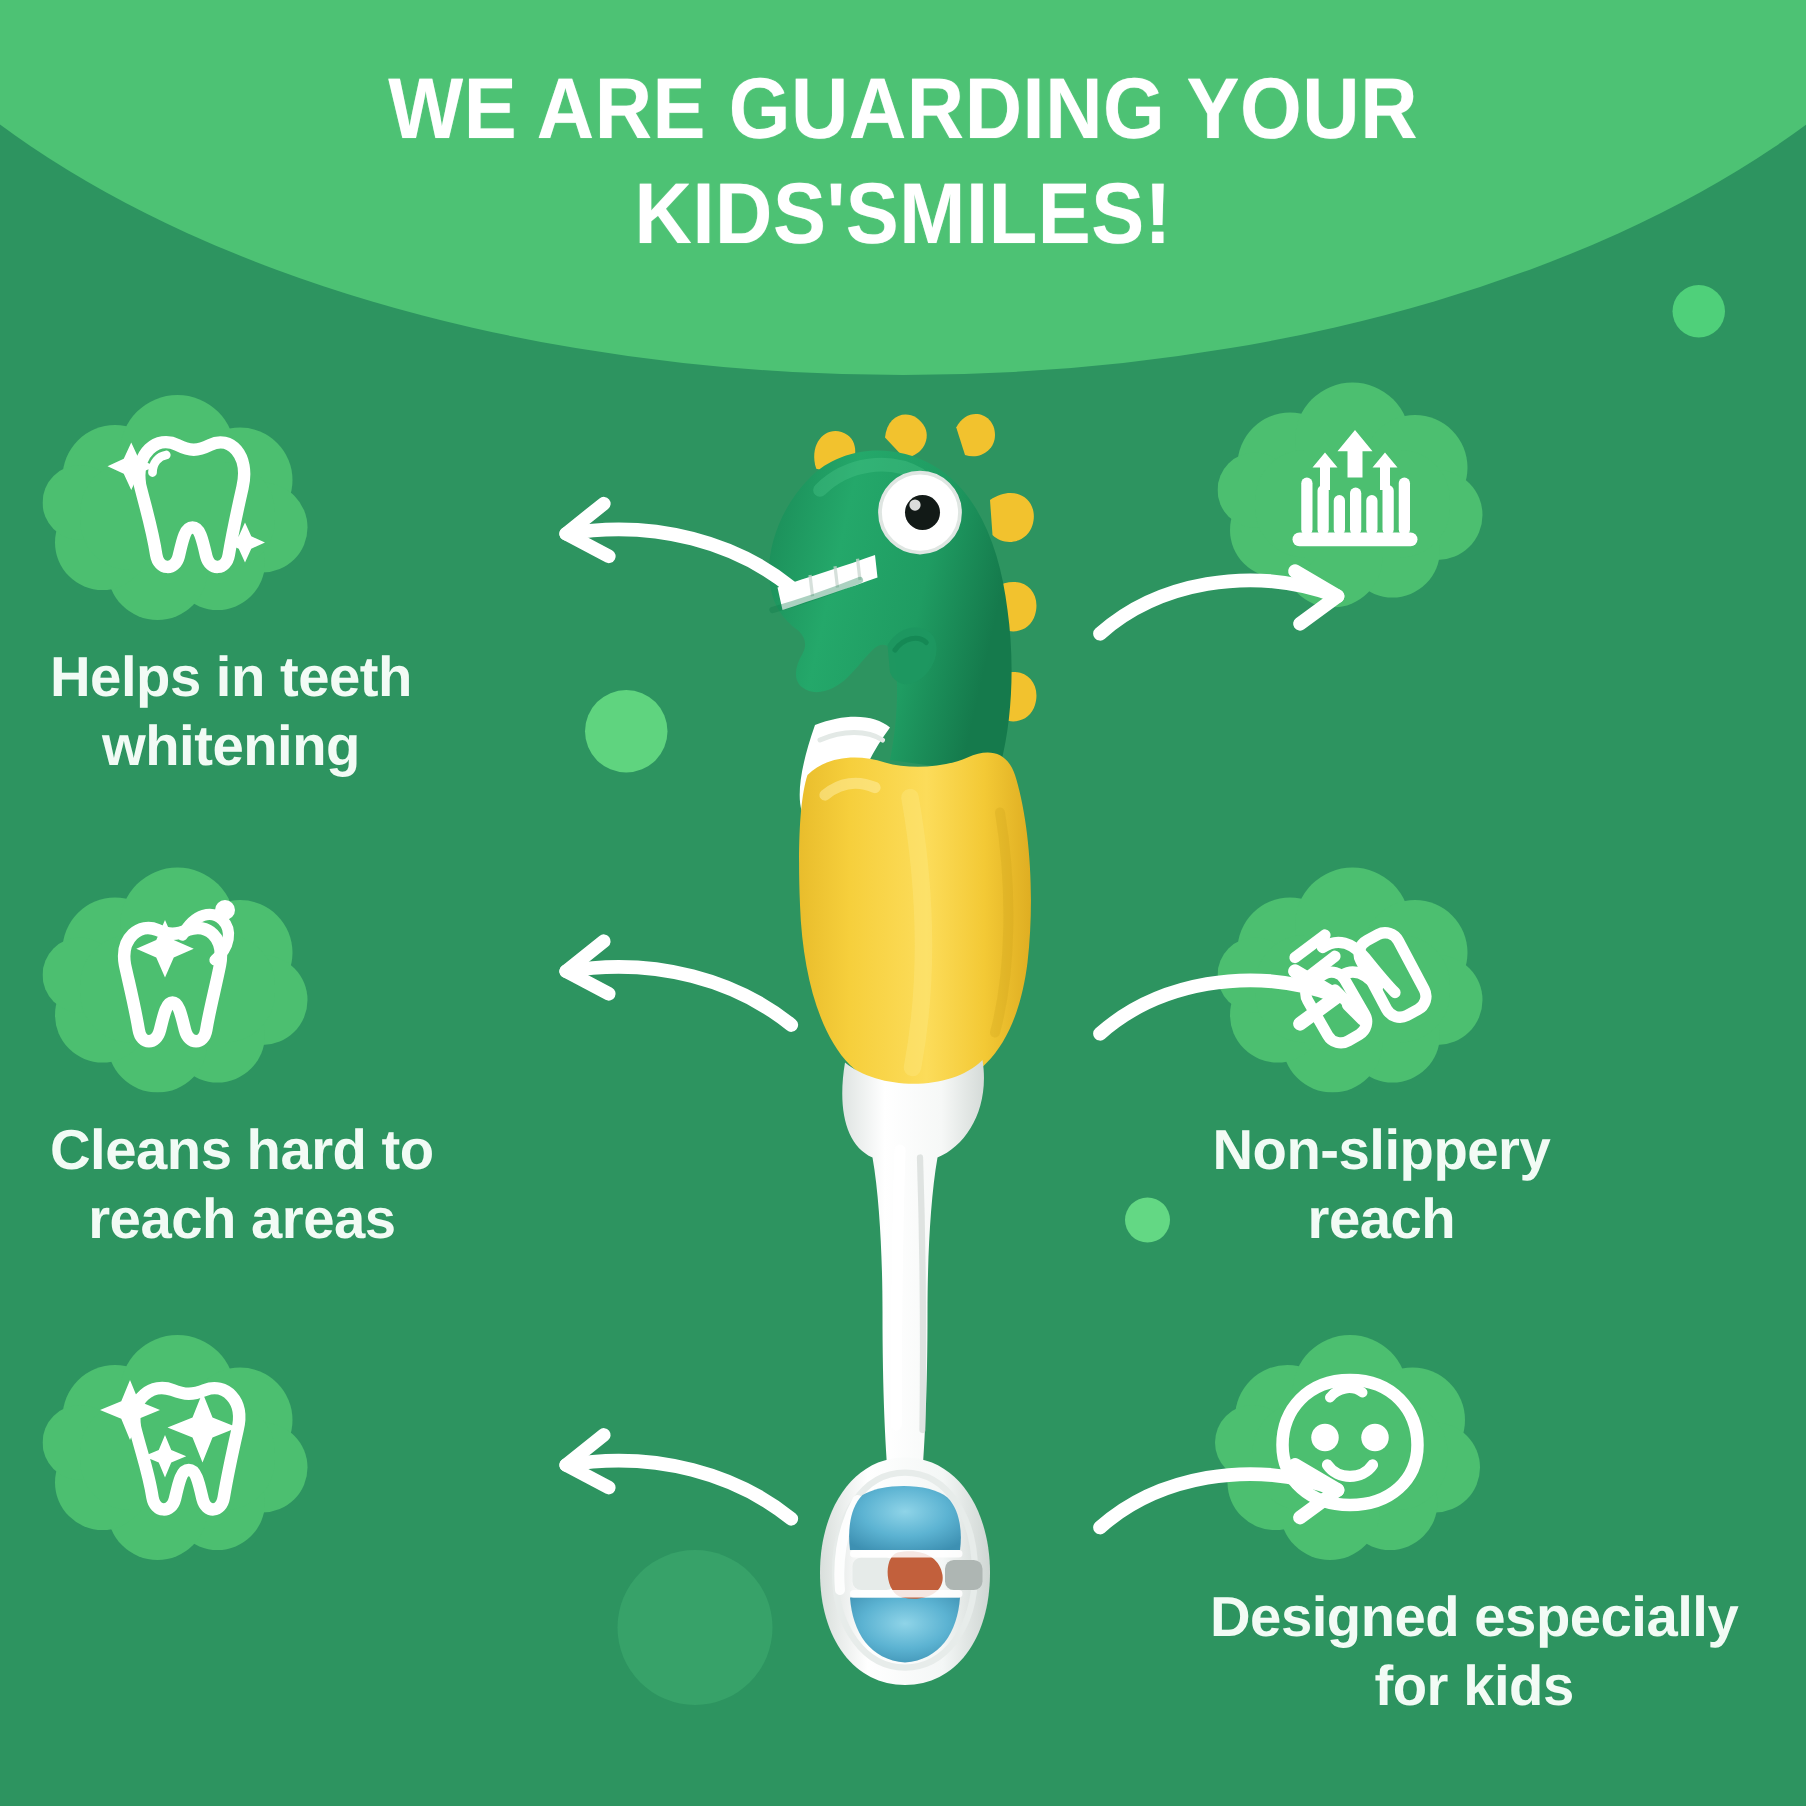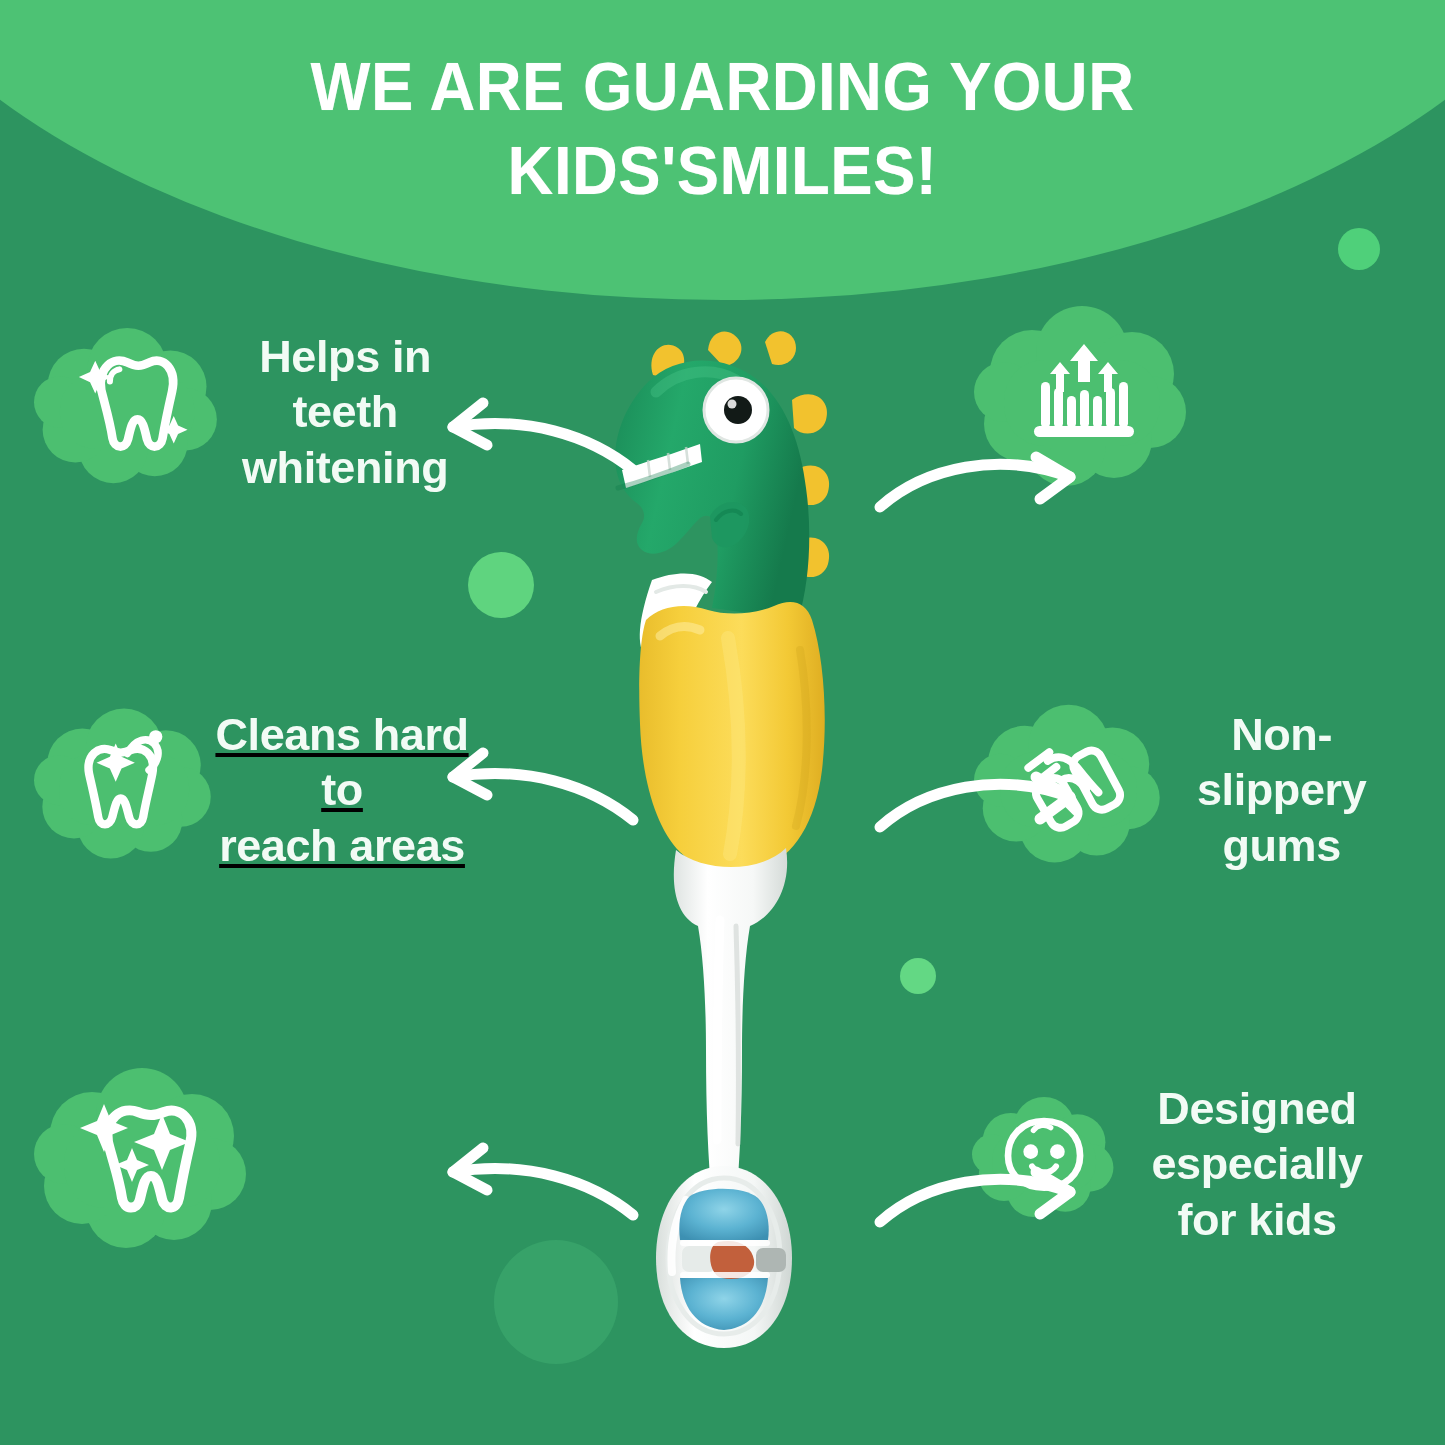--- a/index.html
+++ b/index.html
@@ -34,21 +34,21 @@
     text-shadow:0 0 1px rgba(255,255,255,.45);
   }
 
   
   .dot { position:absolute; border-radius:50%; z-index:2; }
 
   
   .feature {
     position:absolute; z-index:5;
     width:430px;
-    display:flex; flex-direction:row; align-items:center;
+    display:flex; flex-direction:column; align-items:flex-start;
   }
   .badge { position:relative; width:216px; height:186px; }
   .badge svg { position:absolute; left:0; top:0; width:100%; height:100%; }
   .feature-label {
     margin-top:18px;
     color:#f2fbf5;
     font-size:45px;
     font-weight:bold;
     line-height:1.23;
     text-align:center;
@@ -102,21 +102,21 @@
         <g fill="#ffffff">
           <path d="M71 44 l6 13 13 6 -13 6 -6 13 -6 -13 -13 -6 13 -6 z"></path>
           <path d="M162 108 l5 11 11 5 -11 5 -5 11 -5 -11 -11 -5 11 -5 z"></path>
         </g>
       </svg>
     </div>
     <div class="feature-label">Helps in teeth
 whitening</div>
   </div>
 
-  <div class="feature left" style="left:40px;top:688px;text-decoration:underline;">
+  <div class="feature left" style="left:40px;top:688px;">
     <div class="badge">
       <svg viewBox="0 0 216 186">
         <g fill="#4cbf70">
           <circle cx="58" cy="72" r="42"></circle>
             <circle cx="108" cy="52" r="46"></circle>
           <circle cx="158" cy="74" r="42"></circle>
             <circle cx="176" cy="112" r="36"></circle>
           <circle cx="140" cy="140" r="38"></circle>
             <circle cx="92" cy="146" r="40"></circle>
           <circle cx="48" cy="124" r="38"></circle>
@@ -217,21 +217,21 @@
           <rect x="123" y="58" width="34" height="68" rx="12" transform="rotate(-28 140 92)"></rect>
           <rect x="78" y="90" width="34" height="56" rx="12" transform="rotate(-30 95 118)"></rect>
           <path d="M84 70 C96 62 108 66 118 78 C126 88 134 98 142 106"></path>
           <path d="M100 92 C110 86 120 92 128 102"></path>
           <path d="M94 104 L108 118"></path>
           <path d="M104 116 L116 128"></path>
         </g>
       </svg>
     </div>
     <div class="feature-label">Non-slippery
-gums</div>
+reach</div>
   </div>
 
   <div class="feature right" style="left:968px;top:1062px;">
     <div class="badge">
       <svg viewBox="0 0 216 186">
         <g fill="#4cbf70">
           <circle cx="58" cy="72" r="42"></circle>
             <circle cx="108" cy="52" r="46"></circle>
           <circle cx="158" cy="74" r="42"></circle>
             <circle cx="176" cy="112" r="36"></circle>

